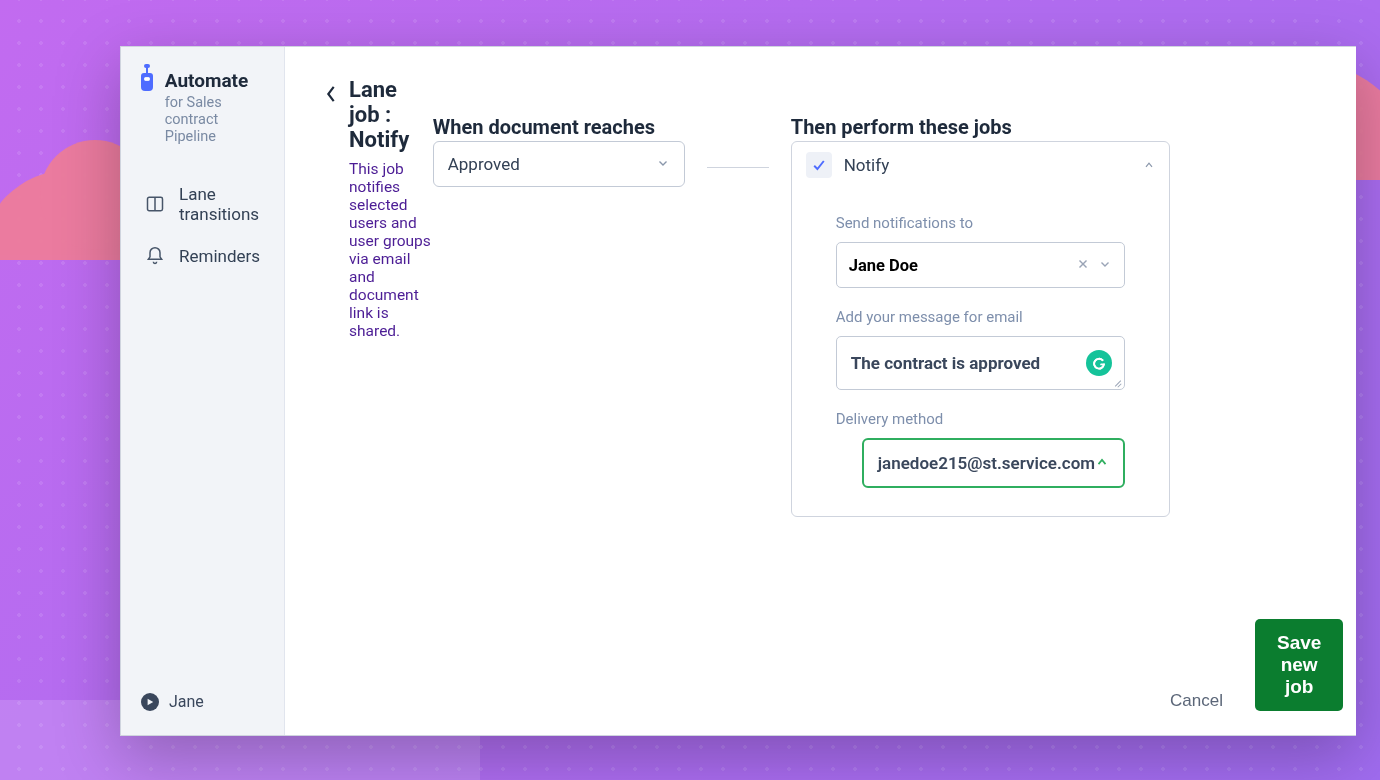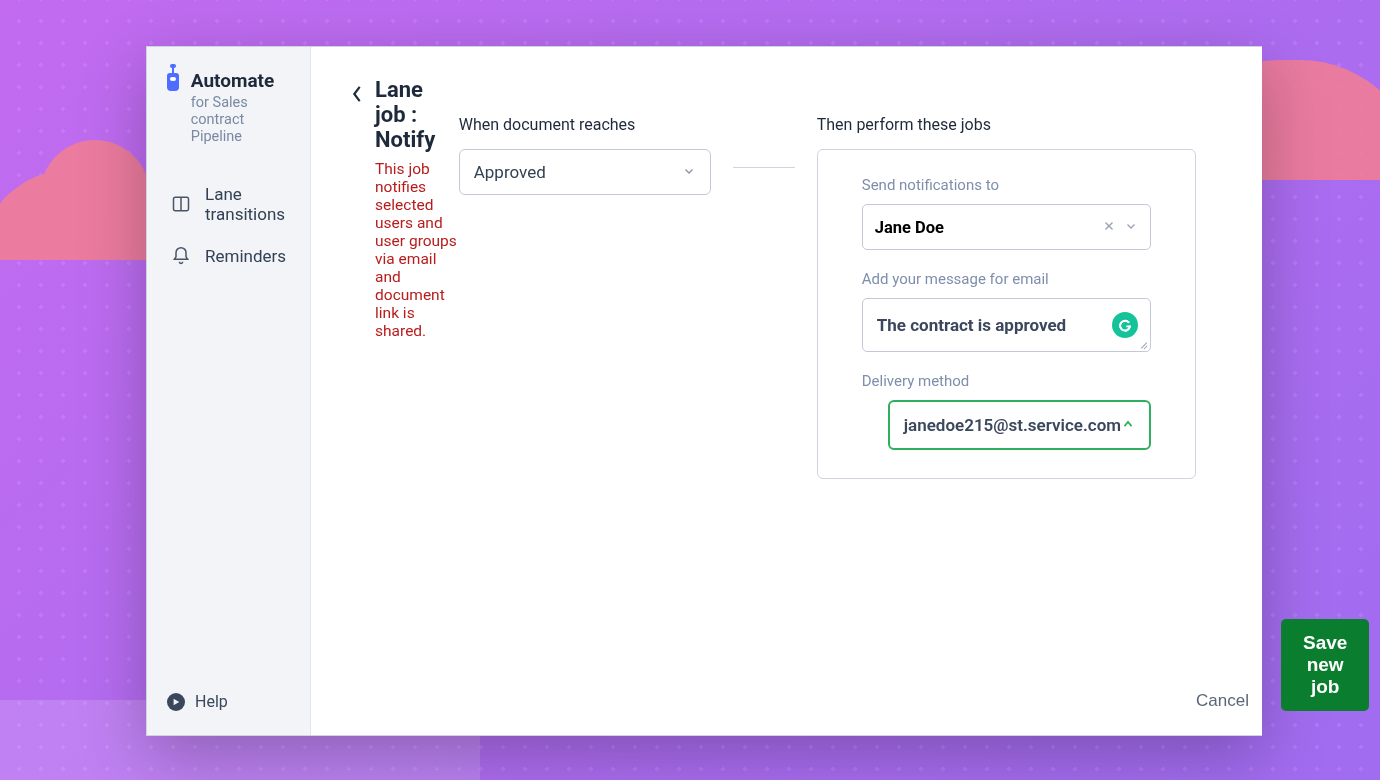--- a/index.html
+++ b/index.html
@@ -38,22 +38,22 @@
     opacity:0.4;
   }
   .strip {
     position:absolute;
     left:0; bottom:0; height:80px; width:480px;
     background: rgba(255,255,255,0.15);
   }
 
   .modal {
     position: absolute;
-    left: 146px; top: 46px;
-    width: 1116px; height: 690px;
+    left: 120px; top: 46px;
+    width: 1236px; height: 690px;
     background: #fff;
     display: flex;
     box-shadow: 0 20px 60px rgba(0,0,0,0.25);
     border: 1px solid #cfd4de;
     border-right: none;
   }
 
   
   .sidebar {
     width: 278px;
@@ -101,28 +101,28 @@
     width:18px;height:18px;border-radius:50%;background:#3a475c;display:flex;align-items:center;justify-content:center;
   }
   .help .play svg{width:8px;height:8px;fill:#f2f4f8;}
 
   
   .main { flex:1; padding:30px 40px 24px 40px; display:flex; position:relative;}
   .header { display:flex; align-items:flex-start; gap:12px; }
   .back-btn { width:26px;height:26px;display:flex;align-items:center;justify-content:center;color:#1e2a3b;cursor:pointer;margin-top:4px;}
   .back-btn svg{width:12px;height:18px;stroke:currentColor;fill:none;stroke-width:2.4;}
   .header h1{font-size:22px;font-weight:700;color:#1e2a3b;}
-  .header p{font-size:15.5px;color:#b91c1c;margin-top:8px;}
+  .header p{font-size:15.5px;color:#4c1d95;margin-top:8px;}
 
   .form-area{margin-top:38px; display:flex; gap:22px; align-items:flex-start;}
   .col-left{width:252px;}
   .connector{width:62px;height:1px;background:#cfd4de;margin-top:52px;}
   .col-right{flex:1;}
 
-  .col-label{font-size:16px;font-weight:400;color:#1e2a3b;margin-bottom:15px;}
+  .col-label{font-size:20px;font-weight:700;color:#1e2a3b;margin-bottom:2px;}
 
   .select-box{
     border:1px solid #c3cad6;border-radius:6px;background:#fff;
     height:46px;display:flex;align-items:center;justify-content:space-between;
     padding:0 14px;font-size:17px;color:#334155;cursor:pointer;
   }
   .select-box .chev svg{width:14px;height:14px;stroke:#8a97ab;fill:none;stroke-width:2;}
 
   .job-panel{
     border:1px solid #cfd4de;border-radius:6px;background:#fff;padding:0;
@@ -223,21 +223,21 @@
           <span>Reminders</span>
         </div>
       </nav>
 
       <div class="help">
         <span class="play">
           <svg viewBox="0 0 10 10">
               <polygon points="2,1 9,5 2,9"></polygon>
             </svg>
         </span>
-        <span>Help</span>
+        <span>Jane</span>
       </div>
     </aside>
 
     <main class="main">
       <div class="header">
         <div class="back-btn">
           <svg viewBox="0 0 12 20">
               <polyline points="9,2 3,10 9,18"></polyline>
             </svg>
         </div>
@@ -259,20 +259,33 @@
             </span>
           </div>
         </div>
 
         <div class="connector"></div>
 
         <div class="col-right">
           <div class="col-label">Then perform these jobs</div>
 
           <div class="job-panel">
+            <div class="job-head">
+              <span class="check-sq">
+                <svg viewBox="0 0 20 20">
+                    <polyline points="4,11 8,15 16,5"></polyline>
+                  </svg>
+              </span>
+              <span class="title">Notify</span>
+              <span class="chev">
+                <svg viewBox="0 0 20 20">
+                    <polyline points="5,13 10,7 15,13"></polyline>
+                  </svg>
+              </span>
+            </div>
 
             <div class="job-body">
               <div class="field">
                 <div class="field-label">Send notifications to</div>
                 <div class="tag-select">
                   <span class="val">Jane Doe</span>
                   <span class="x-icon">
                     <svg viewBox="0 0 20 20">
                         <line x1="5" y1="5" x2="15" y2="15"></line>
                         <line x1="15" y1="5" x2="5" y2="15"></line>

